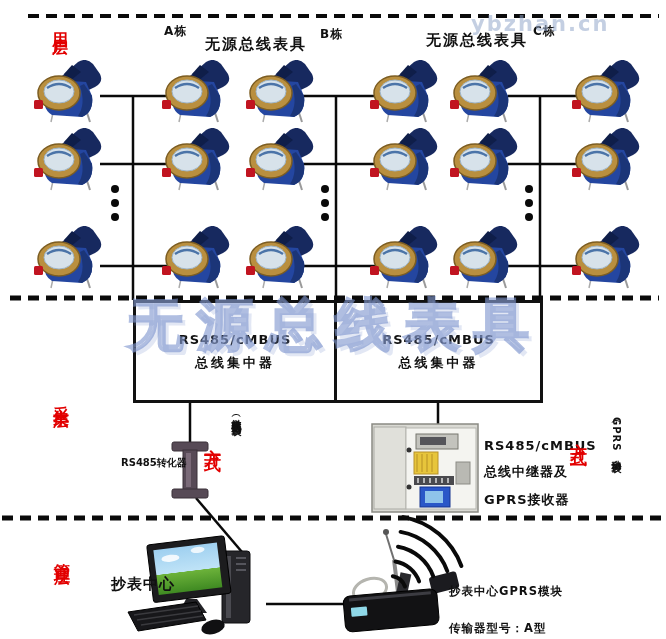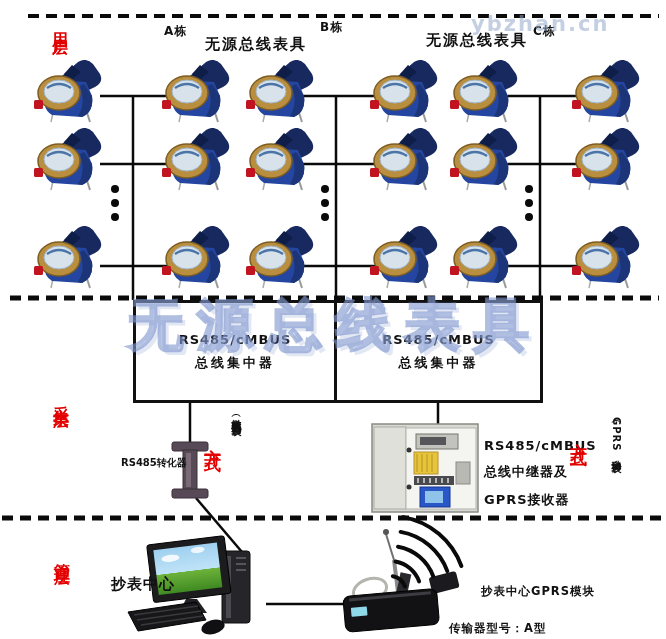--- a/index.html
+++ b/index.html
@@ -210,38 +210,38 @@
   <div class="cbox cbox2">
     <span>RS485/cMBUS</span>
     <span class="l2">总线集中器</span>
   </div>
 
   <div class="v-red" style="left:52px;top:20px;">用户层</div>
   <div class="v-red" style="left:53px;top:393px;">采集层</div>
   <div class="v-red" style="left:54px;top:550px;">管理层</div>
 
   <div class="lbl bldg" style="left:116px;top:25px;margin-left:48px;">A栋</div>
-  <div class="lbl bldg" style="left:320px;top:21px;">B栋</div>
+  <div class="lbl bldg" style="left:320px;top:28px;">B栋</div>
   <div class="lbl bldg" style="left:533px;top:25px;">C栋</div>
 
   <div class="lbl grp" style="left:205px;top:36px;">无源总线表具</div>
   <div class="lbl grp" style="left:426px;top:32px;">无源总线表具</div>
 
   <div class="lbl devlbl" style="left:121px;top:457px;text-align:center;">RS485转化器</div>
   <div class="v-method" style="left:204px;top:436px;">方式一</div>
   <div class="v-note" style="left:231px;top:410px;">（微机联网自动抄表）</div>
 
   <div class="m2text" style="left:484px;top:438px;">
     <div>RS485/cMBUS</div>
     <div>总线中继器及</div>
     <div>GPRS接收器</div>
   </div>
   <div class="v-method" style="left:570px;top:430px;">方式二</div>
   <div class="v-note" style="left:611px;top:416px;">（GPRS自动抄表）</div>
 
   <div class="lbl" style="left:111px;top:576px;font-size:15px;letter-spacing:1px;">抄表中心</div>
-  <div class="lbl gprs-t" style="left:449px;top:585px;margin-left:32px;">抄表中心GPRS模块</div>
+  <div class="lbl gprs-t" style="left:449px;top:585px;">抄表中心GPRS模块</div>
   <div class="lbl gprs-t" style="left:449px;top:622px;">传输器型号：A型</div>
 
   <div class="wm-center">无源总线表具</div>
   <div class="wm-corner">ybzhan.cn</div>
 
 </div>
 
 </body></html>

